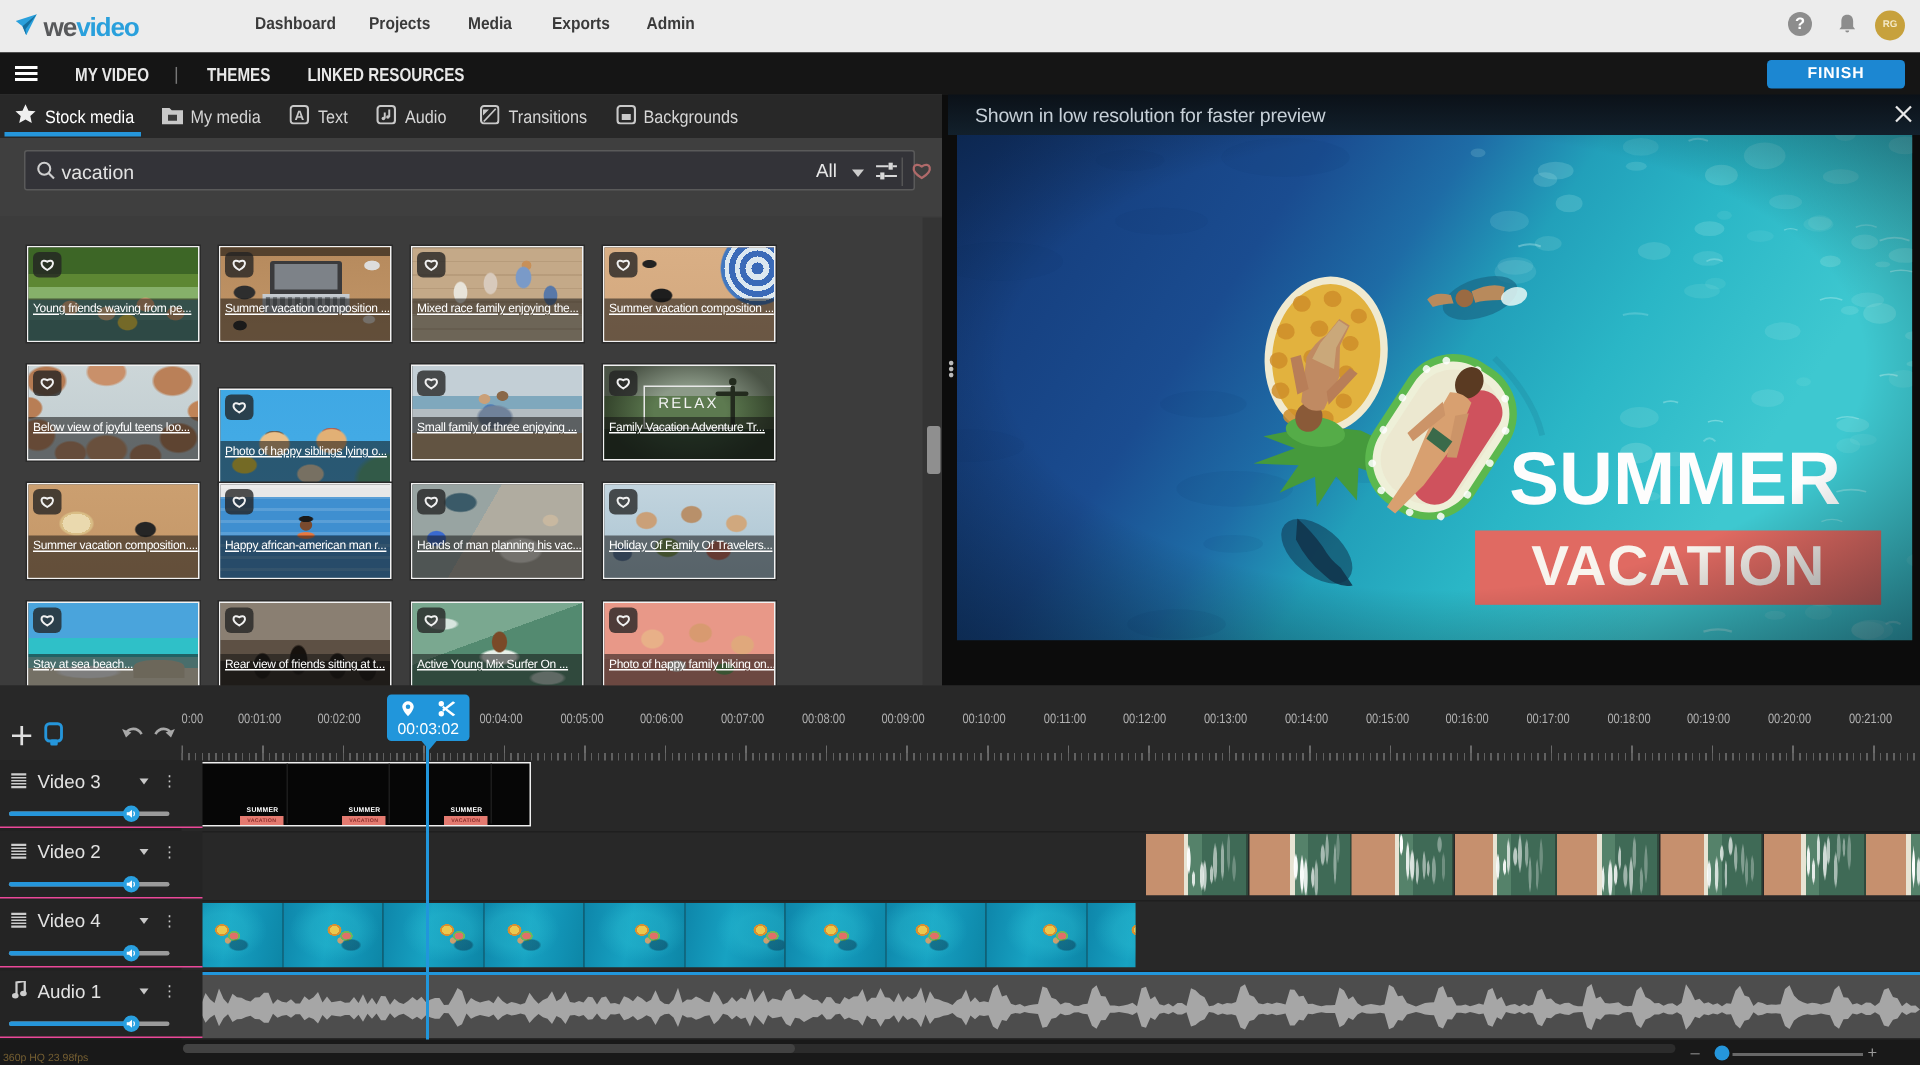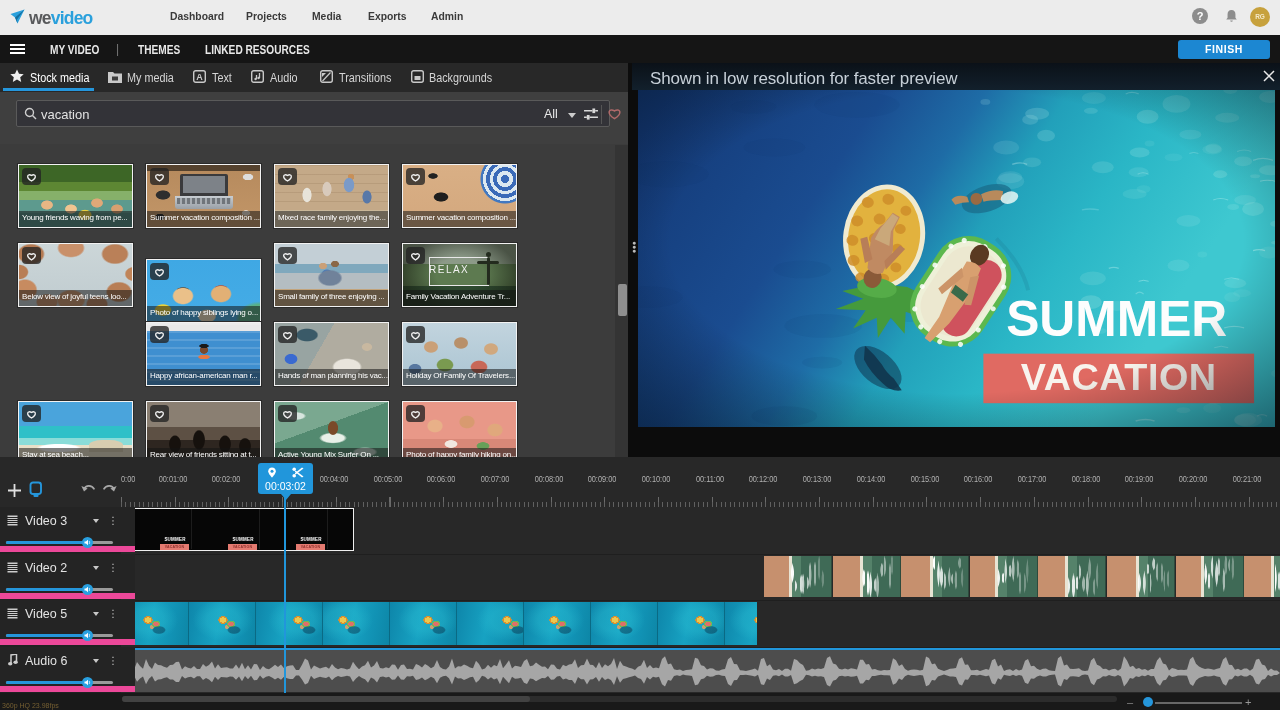--- a/index.html
+++ b/index.html
@@ -18,41 +18,41 @@
 #leftpanel{left:0;top:63px;width:628px;height:394px;background:#3c3c3c;overflow:hidden;}
 #tabsrow{left:0;top:0;width:628px;height:29px;background:#282828;}
 .tab{top:8px;font-size:12px;color:#d6d6d6;transform:scaleX(.9);transform-origin:0 50%;}
 #tabul{left:3px;top:25px;width:91px;height:3px;background:#2596db;}
 #searcharea{left:0;top:29px;width:628px;height:52px;background:#3f3f3f;}
 #searchbox{left:16px;top:8px;width:594px;height:27px;background:#333338;border:1px solid #5a5a5a;border-radius:2px;}
 #searchbox .q{left:24px;top:6px;color:#e2e2e2;font-size:13px;}
 
 .th{position:absolute;width:115px;height:64px;border:1.5px solid #f2f2f2;background:#222;box-shadow:0 0 0 1px #2a2a2a;}
 .ti{position:absolute;left:0;top:0;right:0;bottom:0;overflow:hidden;}
-.cap{position:absolute;left:0;bottom:0;right:0;height:16px;background:rgba(20,20,20,.55);color:#fff;font-size:8px;line-height:13px;padding-left:3px;white-space:nowrap;overflow:hidden;letter-spacing:-0.2px;}
+.cap{position:absolute;left:0;bottom:0;right:0;height:28px;background:rgba(20,20,20,.55);color:#fff;font-size:8px;line-height:13px;padding-left:3px;white-space:nowrap;overflow:hidden;letter-spacing:-0.2px;text-decoration:underline;}
 .heart{position:absolute;left:3px;top:3px;width:19px;height:17px;background:rgba(35,35,35,.78);border-radius:4px;color:#eee;text-align:center;}
 .heart svg{margin-top:3px;}
 #lscroll{left:615px;top:82px;width:13px;height:312px;background:#343434;}
 #lthumb{left:618px;top:221px;width:9px;height:32px;background:#8f8f8f;border-radius:2px;}
 
 #preview{left:628px;top:63px;width:652px;height:394px;background:#0c0c0c;}
-#msgbar{left:4px;top:0;width:648px;height:27px;background:linear-gradient(180deg,#0b1118 0%,#12202c 100%);color:#c7d0d8;font-size:17px;letter-spacing:-0.15px;}
+#msgbar{left:4px;top:0;width:648px;height:27px;background:linear-gradient(180deg,#0b1118 0%,#12202c 100%);color:#c7d0d8;font-size:13px;letter-spacing:-0.15px;}
 #pvideo{left:10px;top:27px;width:637px;height:337px;overflow:hidden;}
 #pcontrols{left:4px;top:364px;width:648px;height:30px;background:#101010;color:#ddd;}
 #phandle{left:4px;top:178px;width:5px;height:18px;color:#bbb;font-size:7px;line-height:4px;}
 
 #timeline{left:0;top:457px;width:1280px;height:253px;background:#282828;}
 #ruler{left:121px;top:0;width:1159px;height:50px;overflow:hidden;}
 .rlab{position:absolute;top:17px;font-size:9px;color:#b2b2b2;transform:translateX(-50%) scaleX(.82);}
 #ticks{left:121px;top:45px;width:1159px;height:5px;
  background:repeating-linear-gradient(90deg,#606060 0 1px,transparent 1px 4.475px);}
 #ticks2{left:121px;top:40px;width:1159px;height:10px;
  background:repeating-linear-gradient(90deg,#6a6a6a 0 1px,transparent 1px 53.7px);}
 #headcol{left:0;top:50px;width:121px;height:236px;background:#212121;}
-.trow{position:absolute;left:0;width:135px;height:45px;border-bottom:6px solid #ec4899;background:#242424;}
+.trow{position:absolute;left:0;width:135px;height:45px;border-bottom:1px solid #ec4899;background:#242424;}
 .tname{position:absolute;left:25px;top:7px;font-size:12.5px;color:#e3e3e3;}
 .tcaret{position:absolute;left:93px;top:12px;width:0;height:0;border:3.5px solid transparent;border-top:4.5px solid #c8c8c8;}
 .tdots{position:absolute;left:108px;top:8px;color:#c8c8c8;font-size:10px;}
 .sld{position:absolute;left:6px;top:34px;width:107px;height:3px;background:#9a9a9a;border-radius:2px;}
 .sldb{position:absolute;left:0;top:0;width:81px;height:3px;background:#2596db;border-radius:2px;}
 .knob{position:absolute;left:76px;top:-4px;width:11px;height:11px;border-radius:50%;background:#29a0e0;}
 
 #clipV3{left:122px;top:51px;width:232px;height:43px;background:#060606;border:1.5px solid #efefef;}
 .sm{position:absolute;top:28px;width:68px;text-align:center;color:#fff;font-size:4.5px;font-weight:bold;letter-spacing:.2px;}
 .vch{position:absolute;top:34.5px;width:29px;height:6.5px;background:#e47a70;color:#8b2f2c;font-size:3.5px;font-weight:bold;line-height:6.5px;text-align:center;letter-spacing:.2px;}
@@ -212,29 +212,36 @@
       <div class="th" style="left:274px;top:180px">
         <div class="ti" style="background:radial-gradient(6px 5px at 48px 22px,#caa078 0 60%,transparent 70%),radial-gradient(6px 5px at 60px 20px,#8a6848 0 60%,transparent 70%),radial-gradient(18px 12px at 55px 34px,#70829a 0 58%,transparent 70%),radial-gradient(8px 7px at 52px 30px,#4a7ab8 0 58%,transparent 70%),linear-gradient(180deg,#c3cfd6 0 32%,#7fa8bd 32% 46%,#b4bdc2 46% 72%,#c2a37b 72% 100%)"></div>
         <div class="heart"><svg width="11" height="10" viewBox="0 0 16 15">
             <path d="M8 13.5 C-1.5 8 2.5 1.5 8 5.3 C13.5 1.5 17.5 8 8 13.5 Z" fill="none" stroke="#f0f0f0" stroke-width="2"></path>
           </svg></div>
         <div class="cap">Small family of three enjoying ...</div>
       </div>
       <div class="th" style="left:402px;top:180px">
         <div class="ti" style="background:radial-gradient(60px 40px at 57px 30px,rgba(90,110,70,0) 40%,rgba(20,25,15,.55) 95%),linear-gradient(180deg,#8c9a88 0 32%,#5d7a50 32% 68%,#2e4a30 68% 100%)">
           <div style="position:absolute;left:26px;top:13px;width:60px;height:29px;border:1.5px solid #e8e8e8;"></div>
-          <div style="position:absolute;left:26px;top:20px;width:60px;color:#f2f2f2;font-size:10px;letter-spacing:1.5px;">RELAX</div>
+          <div style="position:absolute;left:26px;top:20px;width:60px;text-align:center;color:#f2f2f2;font-size:10px;letter-spacing:1.5px;">RELAX</div>
           <div style="position:absolute;left:84px;top:13px;width:2.5px;height:28px;background:#232b1e;border-radius:2px;"></div>
           <div style="position:absolute;left:74px;top:17px;width:22px;height:2.5px;background:#232b1e;border-radius:2px;"></div>
           <div style="position:absolute;left:82.7px;top:8px;width:5px;height:5px;background:#232b1e;border-radius:50%;"></div>
         </div>
         <div class="heart"><svg width="11" height="10" viewBox="0 0 16 15">
             <path d="M8 13.5 C-1.5 8 2.5 1.5 8 5.3 C13.5 1.5 17.5 8 8 13.5 Z" fill="none" stroke="#f0f0f0" stroke-width="2"></path>
           </svg></div>
         <div class="cap">Family Vacation Adventure Tr...</div>
+      </div>
+      <div class="th" style="left:18px;top:259px">
+        <div class="ti" style="background:radial-gradient(17px 12px at 32px 26px,#ead9ae 0 55%,#d9bd85 55% 62%,transparent 70%),radial-gradient(11px 8px at 78px 30px,#252525 0 58%,transparent 68%),radial-gradient(5px 4px at 78px 28px,#585858 0 58%,transparent 75%),linear-gradient(180deg,#cb9f70 0,#c49768 100%)"></div>
+        <div class="heart"><svg width="11" height="10" viewBox="0 0 16 15">
+            <path d="M8 13.5 C-1.5 8 2.5 1.5 8 5.3 C13.5 1.5 17.5 8 8 13.5 Z" fill="none" stroke="#f0f0f0" stroke-width="2"></path>
+          </svg></div>
+        <div class="cap">Summer vacation composition....</div>
       </div>
       <div class="th" style="left:146px;top:259px">
         <div class="ti" style="background:radial-gradient(7px 3px at 57px 23px,#1a1a1a 0 60%,transparent 75%),radial-gradient(6.5px 6px at 57px 27px,#7a4a2e 0 58%,transparent 68%),radial-gradient(9px 3.5px at 57px 34px,#e87840 0 55%,transparent 72%),repeating-linear-gradient(180deg,rgba(255,255,255,.14) 0 2px,transparent 2px 8px),linear-gradient(180deg,#e8e8e8 0 8px,#3f8fd0 8px 100%)"></div>
         <div class="heart"><svg width="11" height="10" viewBox="0 0 16 15">
             <path d="M8 13.5 C-1.5 8 2.5 1.5 8 5.3 C13.5 1.5 17.5 8 8 13.5 Z" fill="none" stroke="#f0f0f0" stroke-width="2"></path>
           </svg></div>
         <div class="cap">Happy african-american man r...</div>
       </div>
       <div class="th" style="left:274px;top:259px">
         <div class="ti" style="background:radial-gradient(17px 10px at 32px 12px,#3a5a68 0 58%,transparent 68%),radial-gradient(9px 6px at 32px 11px,#70a8b8 0 58%,transparent 70%),radial-gradient(10px 8px at 16px 36px,#3a6ad0 0 58%,transparent 68%),radial-gradient(22px 13px at 72px 44px,#e8e4dc 0 58%,transparent 68%),radial-gradient(8px 6px at 92px 24px,#c8b8a0 0 58%,transparent 70%),linear-gradient(120deg,#98a4a2 0 40%,#b0aca0 40% 100%)"></div>
@@ -602,40 +609,40 @@
             </div>
           </div>
         </div>
         <div class="trow" style="top:93.0px">
           <svg style="position:absolute;left:7px;top:8px" width="11" height="11" viewBox="0 0 11 11">
             <rect x="0.5" y="0.5" width="10" height="10" fill="#cdcdcd"></rect>
             <g stroke="#242424" stroke-width="1">
               <path d="M0 2.5 L11 2.5 M0 4.5 L11 4.5 M0 6.5 L11 6.5 M0 8.5 L11 8.5"></path>
             </g>
           </svg>
-          <div class="tname">Video 5</div>
+          <div class="tname">Video 4</div>
           <div class="tcaret"></div>
           <div class="tdots">⋮</div>
 <div class="sld">
             <div class="sldb"></div>
             <div class="knob">
               <svg style="position:absolute;left:2px;top:2px" width="7" height="7" viewBox="0 0 7 7">
                 <path d="M0.5 2.5 L2 2.5 L4 0.8 L4 6.2 L2 4.5 L0.5 4.5 Z" fill="#fff"></path>
                 <path d="M5 2 C5.8 2.8 5.8 4.2 5 5" stroke="#fff" stroke-width="0.8" fill="none"></path>
               </svg>
             </div>
           </div>
         </div>
         <div class="trow" style="top:139.5px">
           <svg style="position:absolute;left:8px;top:7px" width="10" height="12" viewBox="0 0 10 12">
             <path d="M3 9.5 L3 1 L8.5 0 L8.5 8" fill="none" stroke="#cdcdcd" stroke-width="1.5"></path>
             <ellipse cx="2.2" cy="9.8" rx="2.2" ry="1.8" fill="#cdcdcd"></ellipse>
             <ellipse cx="7.6" cy="8.3" rx="2.2" ry="1.8" fill="#cdcdcd"></ellipse>
           </svg>
-          <div class="tname">Audio 6</div>
+          <div class="tname">Audio 1</div>
           <div class="tcaret"></div>
           <div class="tdots">⋮</div>
 <div class="sld">
             <div class="sldb"></div>
             <div class="knob">
               <svg style="position:absolute;left:2px;top:2px" width="7" height="7" viewBox="0 0 7 7">
                 <path d="M0.5 2.5 L2 2.5 L4 0.8 L4 6.2 L2 4.5 L0.5 4.5 Z" fill="#fff"></path>
                 <path d="M5 2 C5.8 2.8 5.8 4.2 5 5" stroke="#fff" stroke-width="0.8" fill="none"></path>
               </svg>
             </div>

